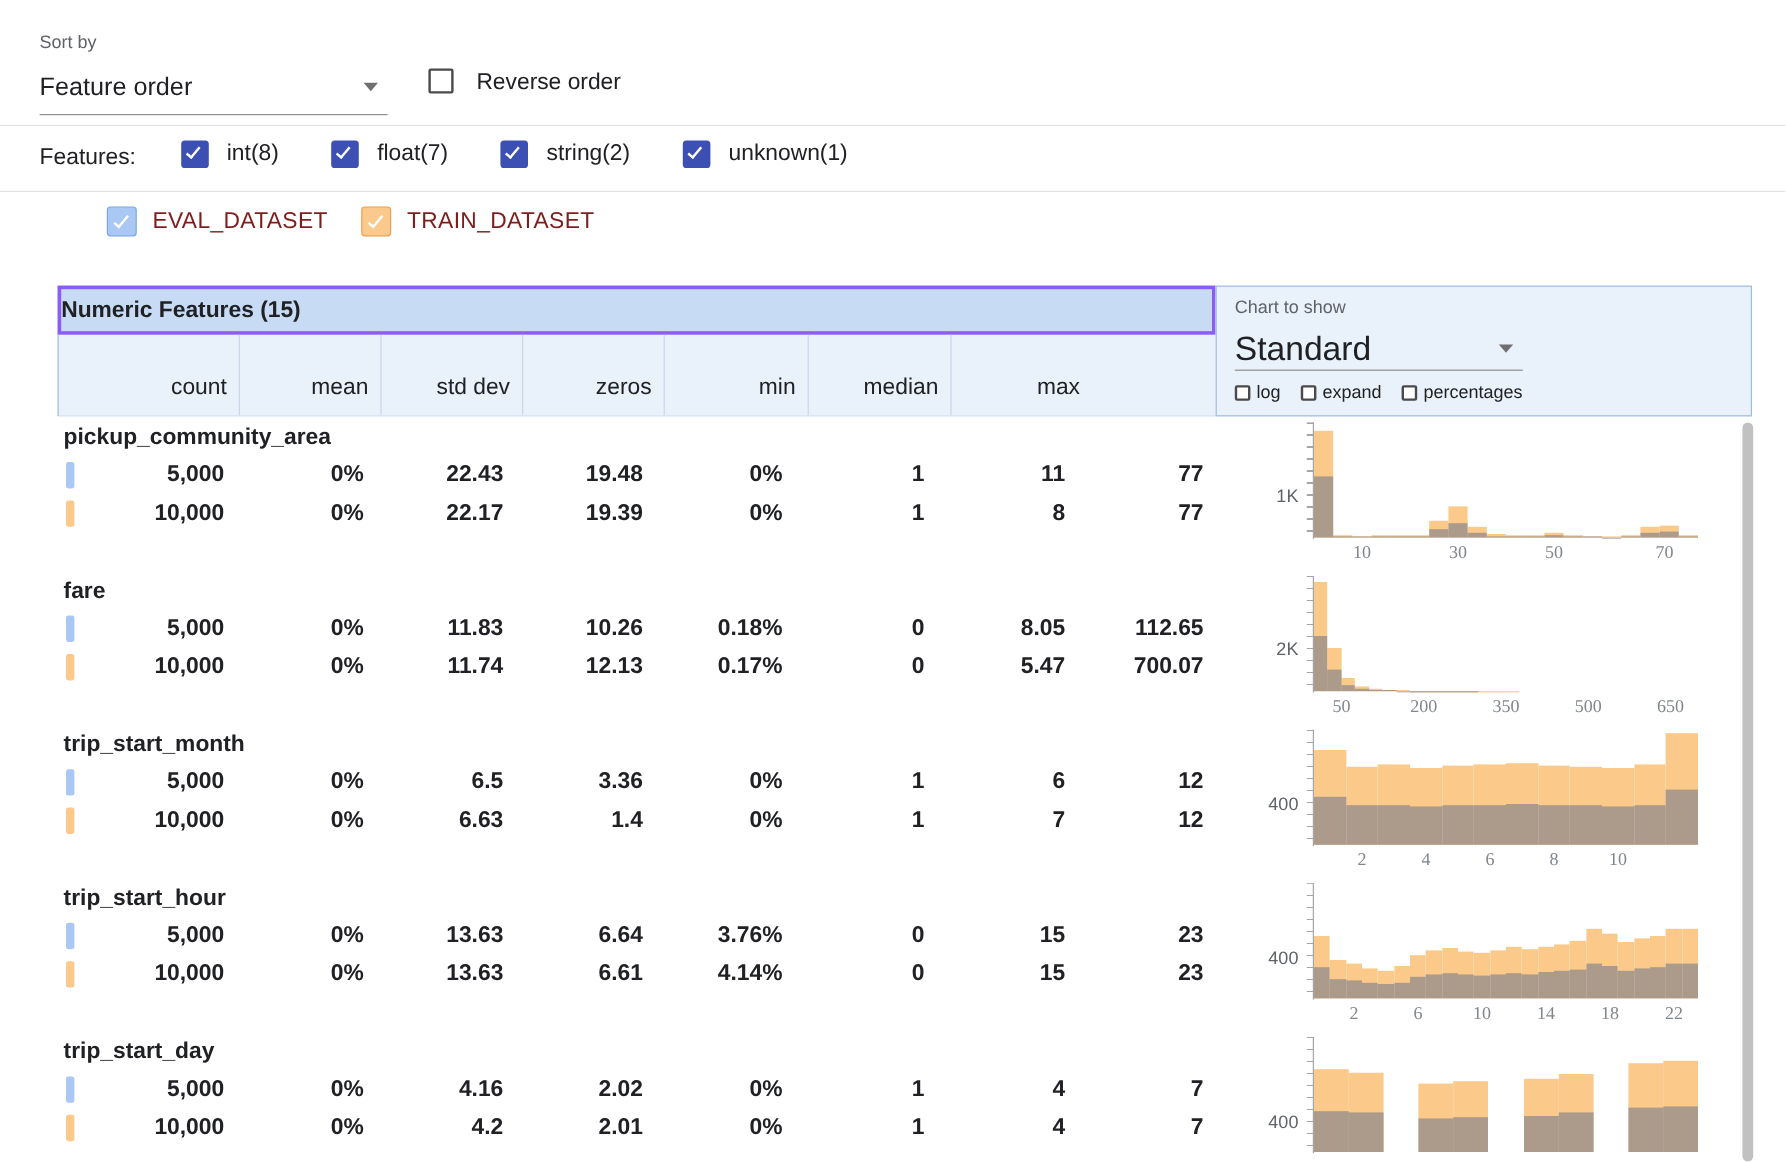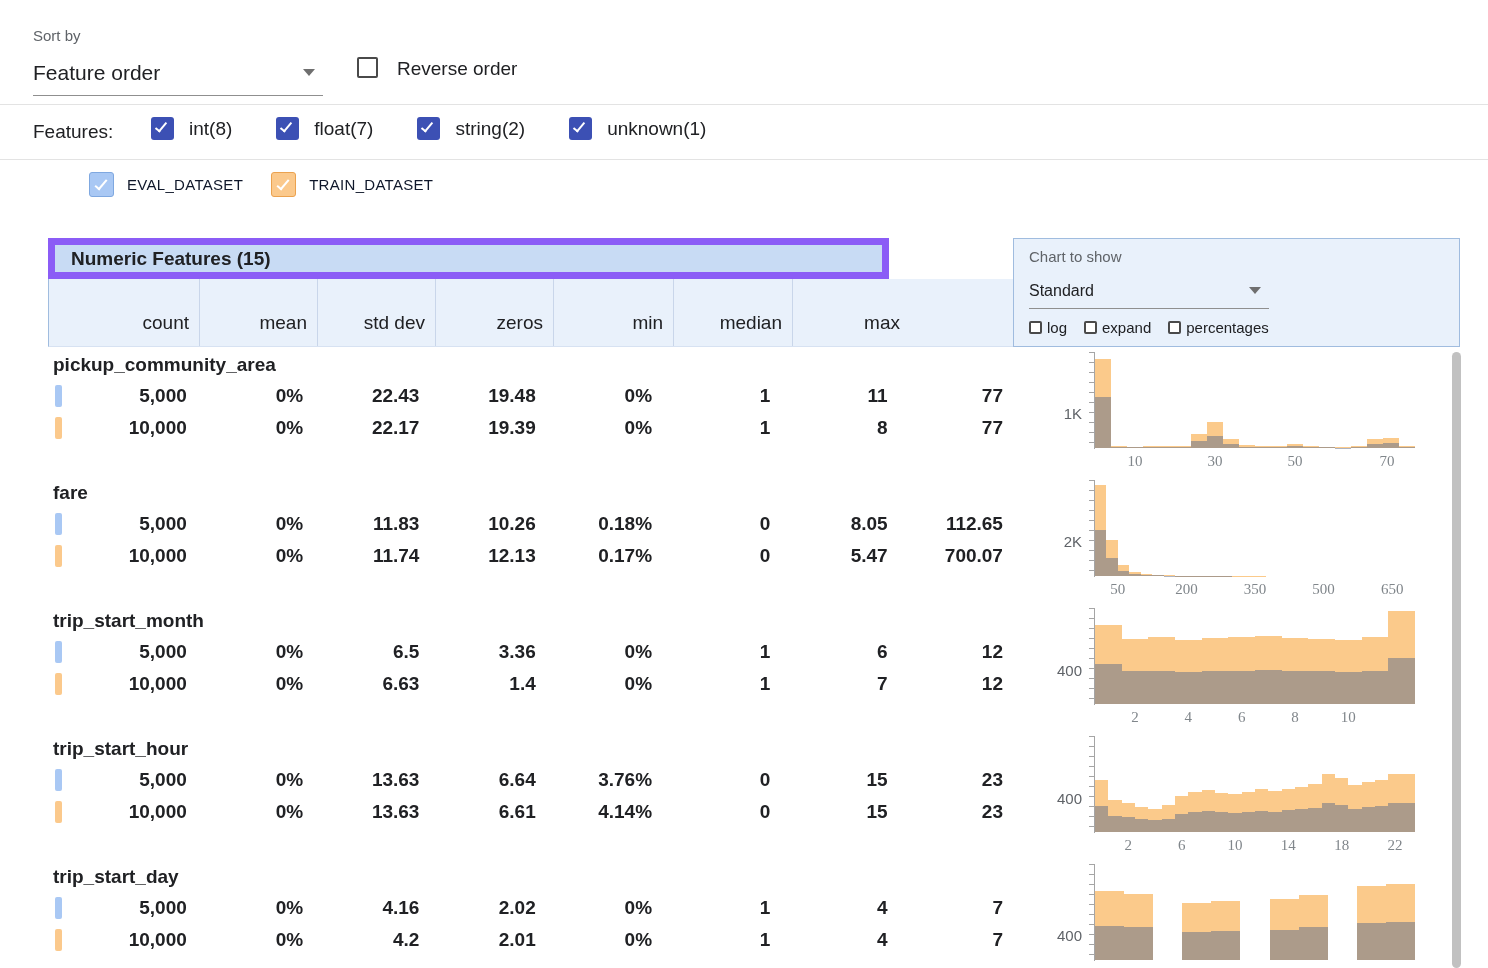--- a/index.html
+++ b/index.html
@@ -10,39 +10,39 @@
   .feature-order { position:absolute; left:33px; top:50px; width:290px; height:46px; border-bottom:1px solid #8f8f8f; display:flex; align-items:center; justify-content:space-between; font-size:21px; cursor:pointer; }
   .caret { width:0; height:0; border-left:6px solid transparent; border-right:6px solid transparent; border-top:7px solid #6f6f6f; margin-right:8px; }
   .reverse-box { position:absolute; left:357px; top:57px; width:21px; height:21px; border:2px solid #4a4a4a; border-radius:2px; background:#fff; cursor:pointer; }
   .reverse-label { position:absolute; left:397px; top:58px; font-size:19px; }
   .search-input { position:absolute; left:566px; top:50px; width:480px; height:44px; border:none; border-bottom:1px solid #c0c0c0; outline:none; font-size:20px; font-family:inherit; color:#202124; background:transparent; }
   .search-input::placeholder { color:#80868b; }
   .divider { position:absolute; left:0; width:100%; height:1px; background:#e3e3e3; }
 
   .features-label { position:absolute; left:33px; top:121px; font-size:19px; }
   .filter-row { position:absolute; left:151px; top:117px; display:flex; gap:44px; align-items:center; }
-  .filter-item { display:flex; align-items:center; gap:15px; font-size:19px; cursor:pointer; }
+  .filter-item { display:flex; gap:15px; font-size:19px; cursor:pointer; }
   .cb { width:23px; height:23px; border-radius:3px; position:relative; display:inline-block; }
   .check { position:absolute; left:7px; top:3px; width:6px; height:12px; border-right:2.5px solid #fff; border-bottom:2.5px solid #fff; transform:rotate(40deg); }
 
   .legend { position:absolute; left:89px; top:172px; display:flex; gap:28px; }
   .legend-item { display:flex; align-items:center; gap:13px; cursor:pointer; }
   .legend-cb { width:25px; height:25px; border-radius:3px; border:1px solid transparent; position:relative; }
   .check-lg { left:8px; top:4px; width:6px; height:13px; }
-  .legend-label { font-size:15px; letter-spacing:0.3px; color:#0f172a; }
-
-  .nf-title { position:absolute; left:48px; top:238px; width:841px; height:41px; border:7px solid #8b5cf6; display:flex; align-items:center; padding-left:16px; font-size:19px; font-weight:700; }
+  .legend-label { font-size:19px; letter-spacing:0.3px; color:#7f1d1d; }
+
+  .nf-title { position:absolute; left:48px; top:238px; width:965px; height:41px; border:3px solid #8b5cf6; display:flex; align-items:center; font-size:19px; font-weight:700; }
   .col-header { position:absolute; left:48px; top:279px; width:965px; height:68px; border-left:1px solid #a0bcdf; border-bottom:1px solid #d7e2f2; display:flex; }
   .col-cell { display:flex; align-items:flex-end; justify-content:flex-end; padding:0 10px 12px 0; font-size:19px; border-right:1px solid #c9d6ea; }
   .col-cell:last-child { border-right:none; }
   .c0{width:151px}.c1{width:118px}.c2{width:118px}.c3{width:118px}.c4{width:118px}.c5{width:120px}.c6{width:119px}.c7{width:117px}
 
   .chart-panel { position:absolute; left:1013px; top:238px; width:447px; height:109px; border:1px solid #a0bcdf; }
   .cp-label { position:absolute; left:15px; top:9px; font-size:15px; color:#5f6368; }
-  .cp-select { position:absolute; left:15px; top:34px; width:240px; height:36px; border-bottom:1px solid #8f8f8f; display:flex; align-items:center; justify-content:space-between; font-size:16px; cursor:pointer; }
+  .cp-select { position:absolute; left:15px; top:34px; width:240px; height:36px; border-bottom:1px solid #8f8f8f; display:flex; align-items:center; justify-content:space-between; font-size:28px; cursor:pointer; }
   .cp-opts { position:absolute; left:15px; top:80px; display:flex; gap:17px; }
   .cp-opt { display:flex; align-items:center; gap:5px; font-size:15px; cursor:pointer; }
   .small-cb { width:13px; height:13px; border:2px solid #4a4a4a; border-radius:2px; background:#fff; }
 
   .features-area { position:absolute; left:48px; top:347px; width:965px; }
   .feature-block { position:relative; height:128px; }
   .f-name { position:absolute; left:5px; top:7px; font-size:19px; font-weight:700; }
   .stat-row { position:absolute; left:0; display:flex; width:100%; }
   .stat-row.r1 { top:34px; }
   .stat-row.r2 { top:66px; }

